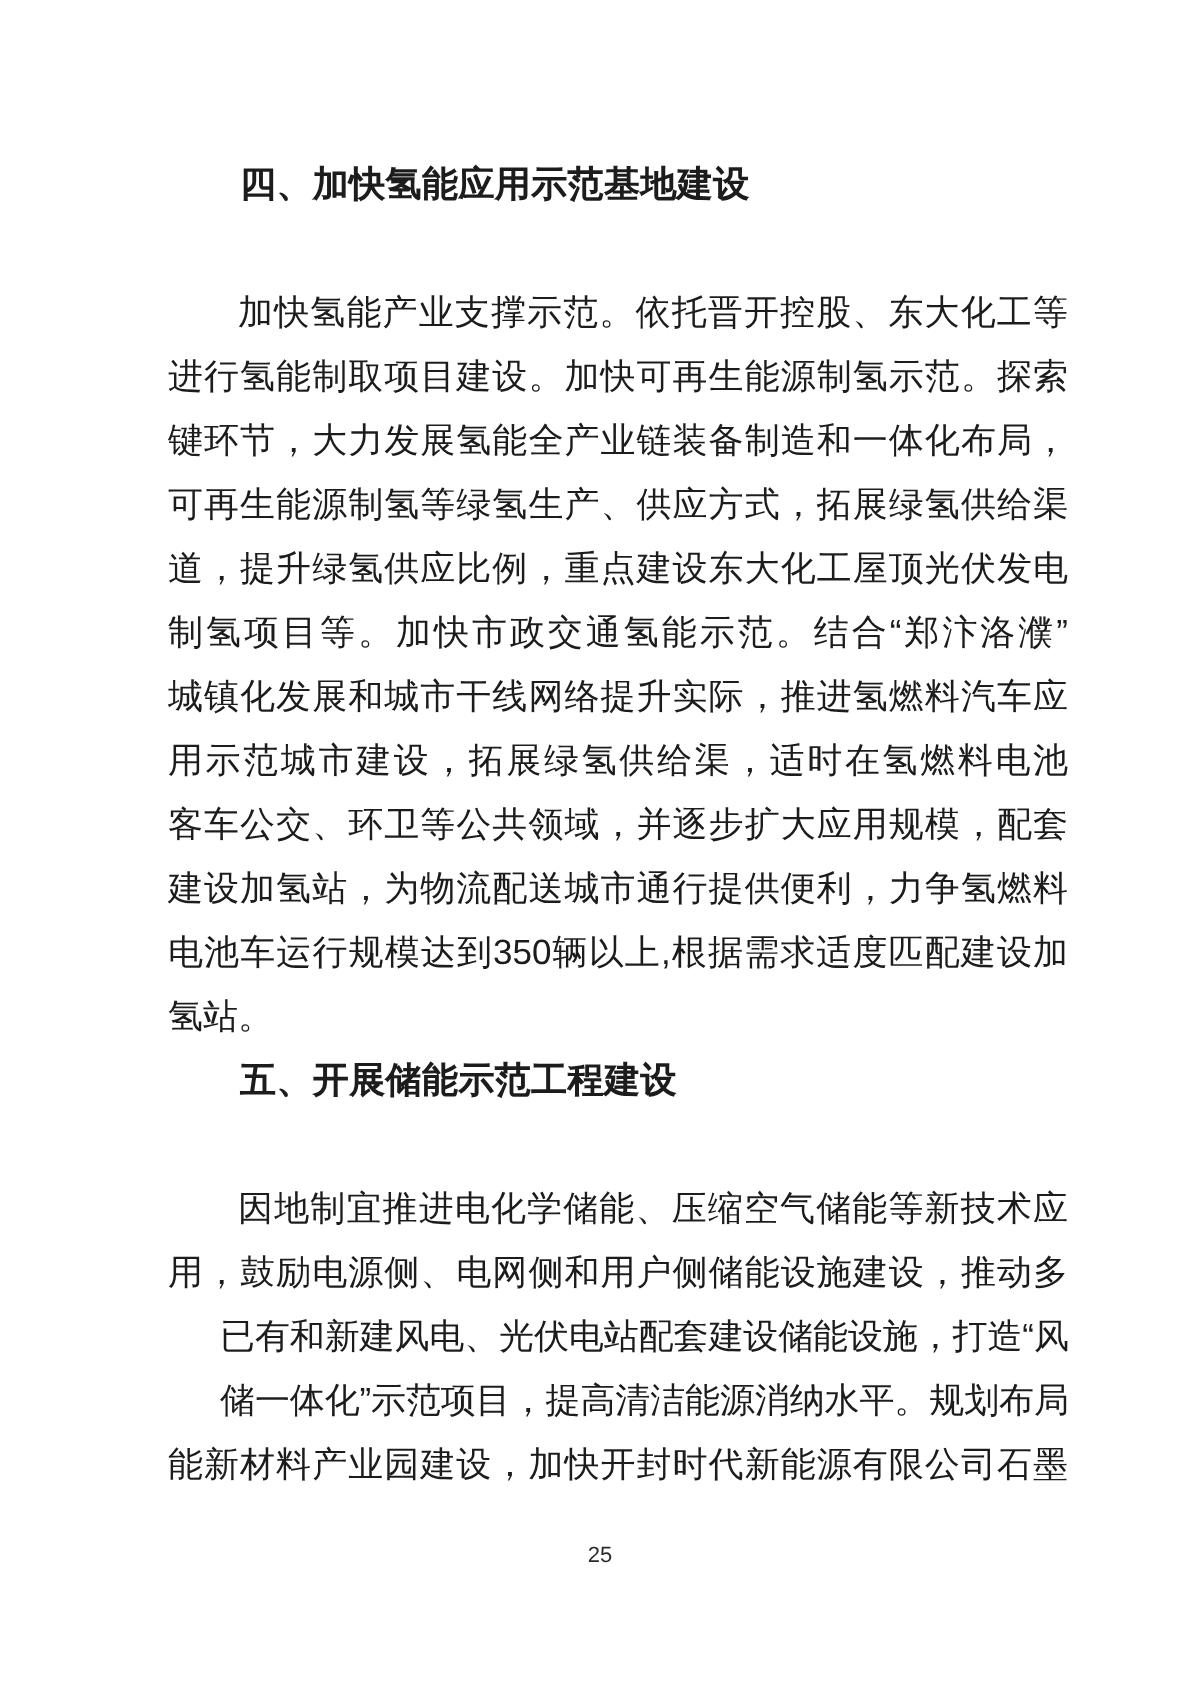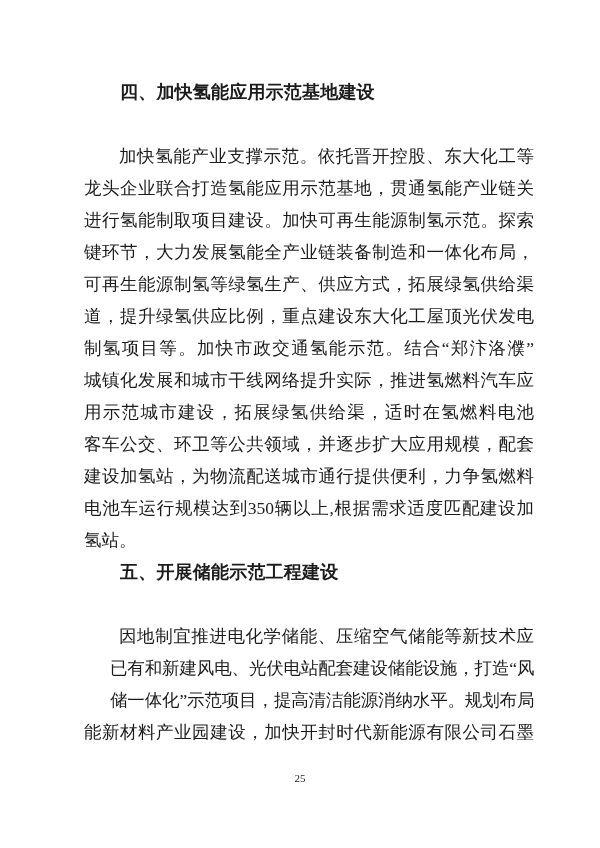--- a/index.html
+++ b/index.html
@@ -5,21 +5,21 @@
   html, body {
     margin: 0;
     padding: 0;
     background: #ffffff;
   }
   .page {
     position: relative;
     width: 600px;
     height: 848px;
     background: #ffffff;
-    font-family: Liberation Serif, serif;
+    font-family: Liberation Sans, sans-serif;
     color: #1c1c1c;
     overflow: hidden;
   }
   .content {
     position: absolute;
     left: 84px;
     top: 76px;
     width: 450px;
   }
   .line {
@@ -61,36 +61,36 @@
 </style>
 </head>
 <body>
 
 <div class="page">
   <div class="content">
 
     <div class="line h">四、加快氢能应用示范基地建设</div>
 
     <div class="line j ind">加快氢能产业支撑示范。依托晋开控股、东大化工等</div>
-    <div class="line j">龙头企业联合打造氢能应用示范基地，贯通氢能产业链关</div>
     <div class="line j">进行氢能制取项目建设。加快可再生能源制氢示范。探索</div>
     <div class="line j">键环节，大力发展氢能全产业链装备制造和一体化布局，</div>
     <div class="line j">可再生能源制氢等绿氢生产、供应方式，拓展绿氢供给渠</div>
     <div class="line j">道，提升绿氢供应比例，重点建设东大化工屋顶光伏发电</div>
     <div class="line j">制氢项目等。加快市政交通氢能示范。结合“郑汴洛濮”</div>
     <div class="line j">城镇化发展和城市干线网络提升实际，推进氢燃料汽车应</div>
     <div class="line j">用示范城市建设，拓展绿氢供给渠，适时在氢燃料电池</div>
     <div class="line j">客车公交、环卫等公共领域，并逐步扩大应用规模，配套</div>
     <div class="line j">建设加氢站，为物流配送城市通行提供便利，力争氢燃料</div>
     <div class="line j">电池车运行规模达到350辆以上,根据需求适度匹配建设加</div>
     <div class="line">氢站。</div>
 
     <div class="line h">五、开展储能示范工程建设</div>
 
     <div class="line j ind">因地制宜推进电化学储能、压缩空气储能等新技术应</div>
+    <div class="line j">用，鼓励电源侧、电网侧和用户侧储能设施建设，推动多</div>
     <div class="line j tight">已有和新建风电、光伏电站配套建设储能设施，打造“风光</div>
     <div class="line j tight">储一体化”示范项目，提高清洁能源消纳水平。规划布局储</div>
     <div class="line j">能新材料产业园建设，加快开封时代新能源有限公司石墨</div>
 
   </div>
 
   <div class="pagenum">25</div>
 </div>
 
 </body></html>

